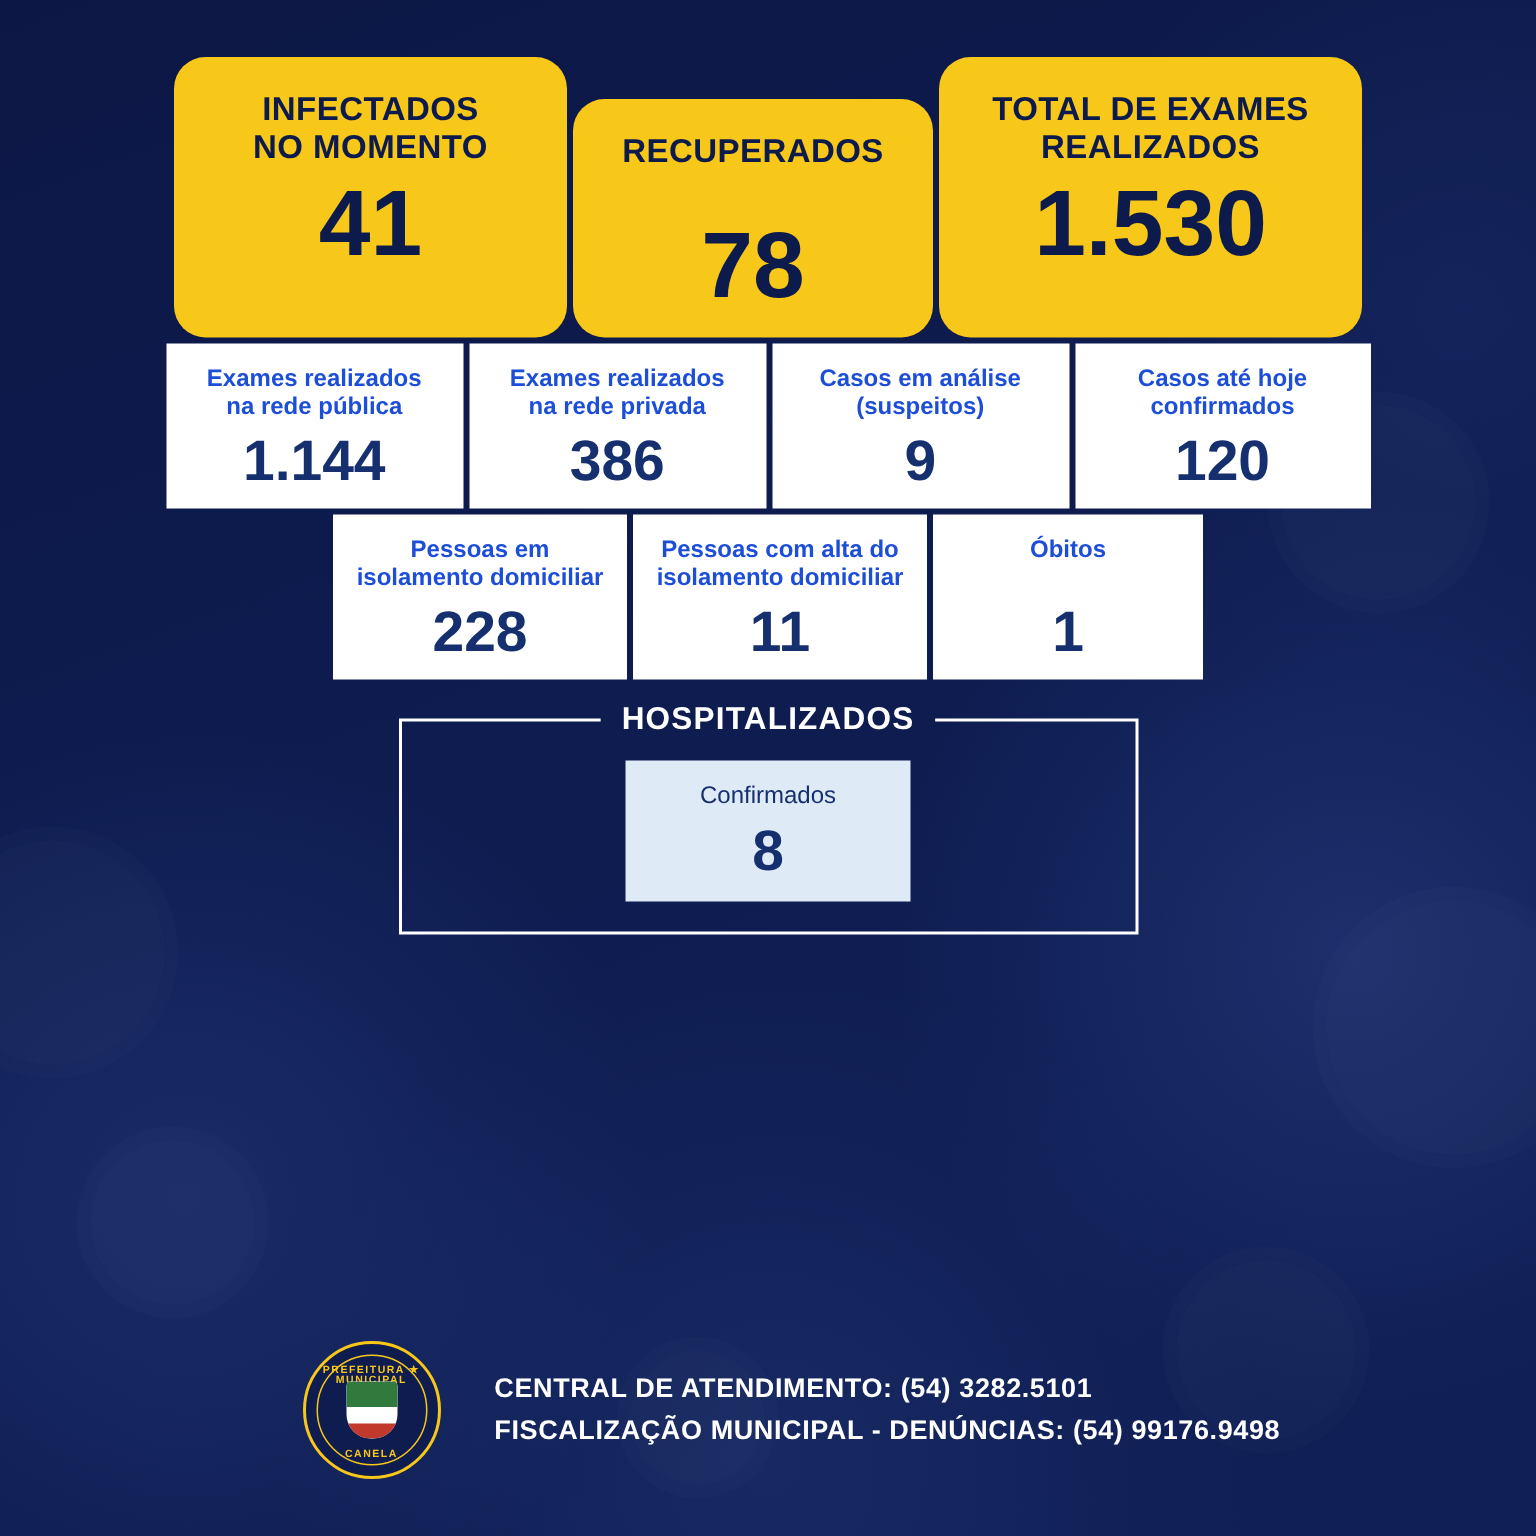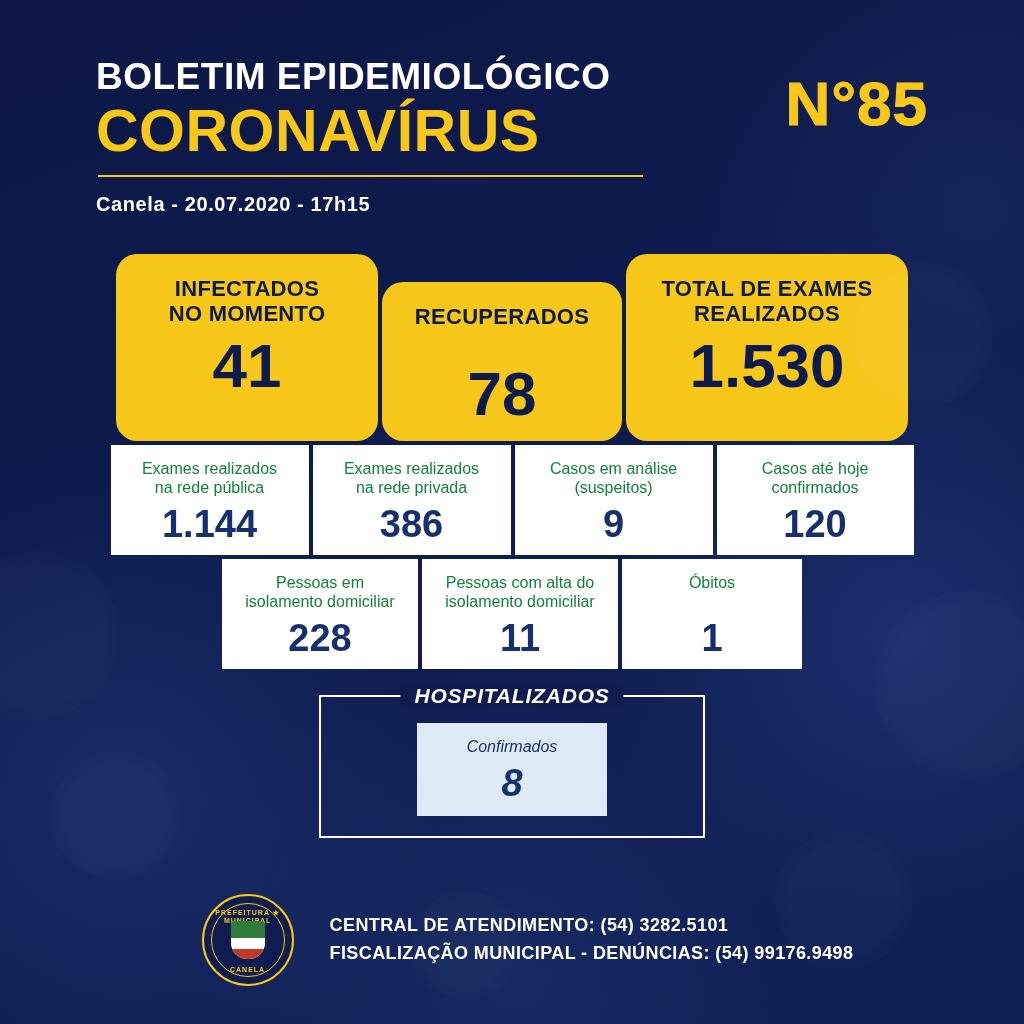--- a/index.html
+++ b/index.html
@@ -122,47 +122,47 @@
   .cell-white {
     background: #ffffff;
     color: #1b2f72;
     text-align: center;
     padding: 14px 6px 12px;
     box-sizing: border-box;
   }
   .cell-white .label {
     font-size: 16px;
     line-height: 1.2;
-    color: #15803d;
+    color: #1d4ed8;
+    font-weight: bold;
   }
   .cell-white .value {
     font-size: 38px;
     font-weight: bold;
     line-height: 1;
     margin-top: 8px;
     color: #16306f;
   }
   .w1 { width: 198px; }
   .w2 { width: 198px; }
   .w3 { width: 198px; }
   .w4 { width: 197px; }
 
   .row2 { margin-top: 4px; }
   .x1 { width: 196px; }
   .x2 { width: 196px; }
   .x3 { width: 180px; }
 
   .hosp-wrap {
     margin: 26px auto 0;
-    width: 386px;
+    width: 493px;
     border: 2px solid #ffffff;
     box-sizing: border-box;
     padding: 0 18px 20px;
     position: relative;
-    font-style: italic;
   }
   .hosp-title {
     position: relative;
     top: -13px;
     background: #0e1c50;
     display: inline-block;
     padding: 0 14px;
     color: #ffffff;
     font-size: 21px;
     font-weight: bold;
@@ -270,27 +270,20 @@
 
 <div class="poster">
 
   <div class="blob b1"></div>
   <div class="blob b2"></div>
   <div class="blob b3"></div>
   <div class="blob b4"></div>
   <div class="blob b5"></div>
   <div class="blob b6"></div>
 
-  <div class="header">
-    <div class="title-top">BOLETIM EPIDEMIOLÓGICO</div>
-    <div class="title-main">CORONAVÍRUS</div>
-    <div class="title-rule"></div>
-    <div class="subtitle">Canela - 20.07.2020 - 17h15</div>
-    <div class="issue">N°85</div>
-  </div>
 
   <div class="grid-wrap">
 
     <div class="row">
       <div class="cell-major m1">
         <div class="label">
           <div>INFECTADOS</div>
           <div>NO MOMENTO</div>
         </div>
         <div class="value">41</div>

